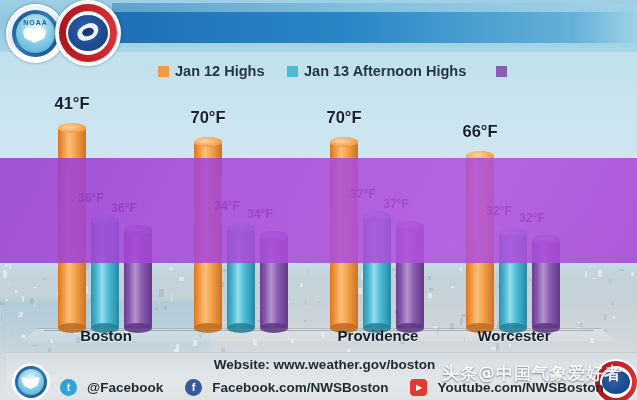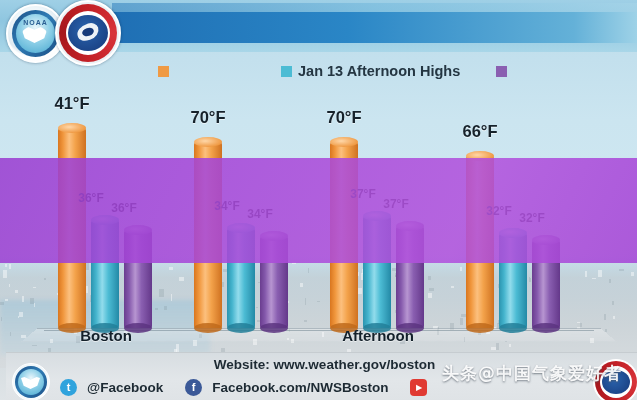--- a/index.html
+++ b/index.html
@@ -393,22 +393,23 @@
     <div class="outer"></div>
     <div class="white"></div>
     <div class="blue"></div>
     <div class="swirl"></div>
     <div class="swirl2"></div>
   </div>
 
   <div class="legend">
     <div class="legitem" style="left:158px;">
       <span class="sw" style="background:#ef9a44"></span>
-    </div>
-    <div class="legitem" style="left:281px;">
+      <span class="legtxt">Jan 12 Highs</span>
+    </div>
+    <div class="legitem" style="left:287px;">
       <span class="sw" style="background:#4cbcd4"></span>
       <span class="legtxt">Jan 13 Afternoon Highs</span>
     </div>
     <div class="legitem" style="left:496px;">
       <span class="sw" style="background:#8a5fb1"></span>
     </div>
   </div>
 
   <div class="plot">
     <div class="floor"></div>
@@ -466,41 +467,42 @@
             <div class="base"></div>
           </div>
         <div class="bar b-purple" style="left:82px;height:102px;">
             <div class="cap"></div>
             <div class="base"></div>
           </div>
       </div>
       <div class="toplabel" style="left:-5px;top:24px;">70°F</div>
       <div class="barlabel" style="left:24px;top:103px;">37°F</div>
       <div class="barlabel" style="left:57px;top:113px;">37°F</div>
-      <div class="citylabel">Afternoon</div>
+      <div class="citylabel">Providence</div>
     </div>
 
     <div class="group" style="left:450px;">
       <div class="bars">
         <div class="bar b-orange" style="left:16px;height:172px;">
             <div class="cap"></div>
             <div class="base"></div>
           </div>
         <div class="bar b-teal" style="left:49px;height:95px;">
             <div class="cap"></div>
             <div class="base"></div>
           </div>
         <div class="bar b-purple" style="left:82px;height:88px;">
             <div class="cap"></div>
             <div class="base"></div>
           </div>
       </div>
       <div class="toplabel" style="left:-5px;top:38px;">66°F</div>
       <div class="barlabel" style="left:24px;top:120px;">32°F</div>
       <div class="barlabel" style="left:57px;top:127px;">32°F</div>
+      <div class="citylabel">Worcester</div>
     </div>
   </div>
 
   <div class="overlay"></div>
 
   <div class="footer">
     <div class="foot-noaa">
       <div class="ring"></div>
       <div class="inner"></div>
       <div class="bird"></div>
@@ -518,17 +520,18 @@
           <span class="g">t</span>
         </span>
       <span class="slabel">@Facebook</span>
       <span class="sicon fb" style="margin-left:12px;">
           <span class="g">f</span>
         </span>
       <span class="slabel">Facebook.com/NWSBoston</span>
       <span class="sicon yt" style="margin-left:12px;">
           <span class="g" style="font-size:8px;">▶</span>
         </span>
+      <span class="slabel">Youtube.com/NWSBoston</span>
     </div>
   </div>
 
   <div class="watermark">头条@中国气象爱好者</div>
 </div>
 
 </body></html>

